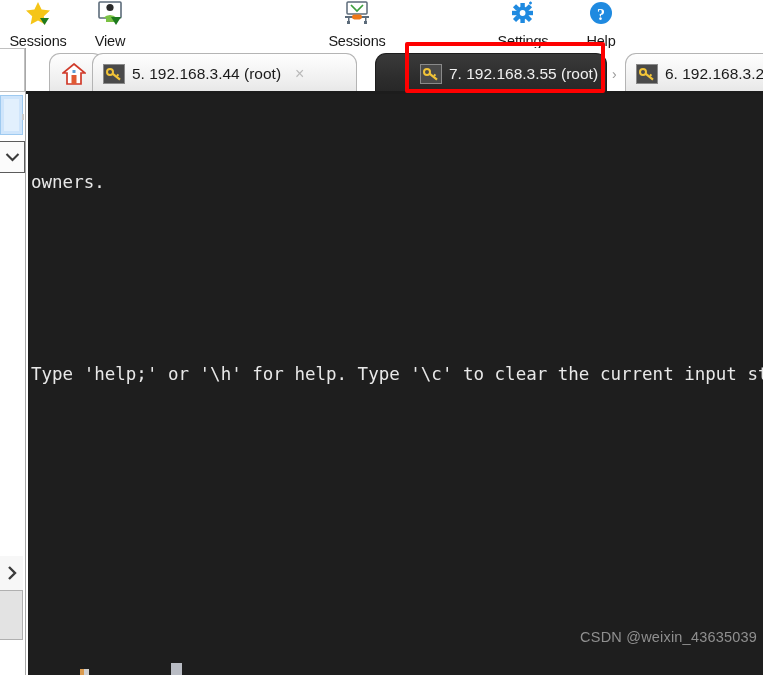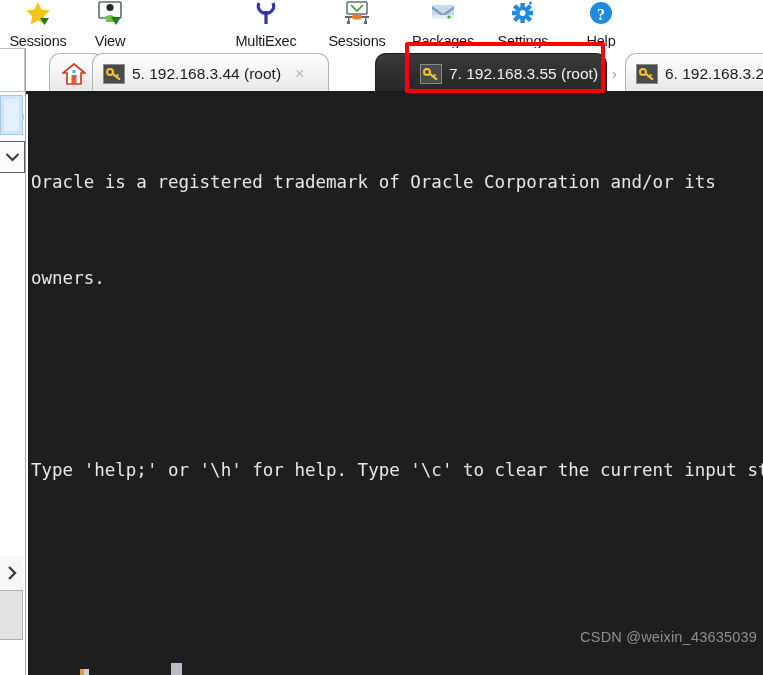--- a/index.html
+++ b/index.html
@@ -240,57 +240,37 @@
           <circle cx="14" cy="6.5" r="3.6" fill="#2a2a2a"></circle>
           <path d="M7 17 q7 -6 14 0 z" fill="#7ac143"></path>
           <rect x="10" y="17" width="8" height="4" fill="#7ac143"></rect>
           <polygon points="15,16 25,16 20,24" fill="#1e7a1e"></polygon>
         </svg>
       </div>
       <div class="tb-label">View</div>
     </div>
 
 
-    <div class="tb-item" style="left:222px;width:88px">
-      <div class="tb-icon">
-        <svg width="26" height="25" viewBox="0 0 26 25">
-          <path d="M6 2 a7 7 0 0 0 7 10 a7 7 0 0 0 7 -10" fill="none" stroke="#3333aa" stroke-width="3.2"></path>
-          <rect x="11.4" y="10" width="3.2" height="13" fill="#3333aa"></rect>
-        </svg>
-      </div>
-      <div class="tb-label">MultiExec</div>
-    </div>
 
     <div class="tb-item" style="left:313px;width:88px">
       <div class="tb-icon">
         <svg width="30" height="25" viewBox="0 0 30 25">
           <rect x="5" y="1" width="20" height="12" rx="1" fill="#ffffff" stroke="#5c6b7a" stroke-width="1.5"></rect>
           <path d="M9 4 L15 10 L21 4" fill="none" stroke="#3d9e3d" stroke-width="1.7"></path>
           <rect x="3" y="15" width="24" height="2" fill="#5c6b7a"></rect>
           <rect x="10" y="13.5" width="10" height="5" rx="2.4" fill="#f07818"></rect>
           <rect x="5" y="20" width="3" height="3" fill="#5c6b7a"></rect>
           <rect x="22" y="20" width="3" height="3" fill="#5c6b7a"></rect>
           <rect x="6" y="17" width="1.5" height="4" fill="#5c6b7a"></rect>
           <rect x="23" y="17" width="1.5" height="4" fill="#5c6b7a"></rect>
         </svg>
       </div>
       <div class="tb-label">Sessions</div>
     </div>
 
-    <div class="tb-item" style="left:402px;width:82px">
-      <div class="tb-icon">
-        <svg width="28" height="25" viewBox="0 0 28 25">
-          <rect x="3" y="4" width="22" height="14" rx="2" fill="#c9d9ec"></rect>
-          <path d="M3 5 L14 13 L25 5 L25 8 L14 16 L3 8 Z" fill="#7b9ec4"></path>
-          <rect x="3" y="14" width="22" height="4" rx="1.5" fill="#e6eef7"></rect>
-          <circle cx="20" cy="16" r="1.6" fill="#3fae3f"></circle>
-        </svg>
-      </div>
-      <div class="tb-label">Packages</div>
-    </div>
 
     <div class="tb-item" style="left:484px;width:78px">
       <div class="tb-icon">
         <svg width="26" height="25" viewBox="0 0 26 25">
           <path d="M13 2 l2.6 .5 .9 -2.1 2.3 1 -.5 2.2 2 1.6 2-1.1 1.3 2.1 -1.7 1.5 .5 2.5 2.3 .4 -.2 2.5 -2.3 .3 -.9 2.4 1.8 1.4 -1.6 1.9 -2-1 -1.9 1.4 .4 2.3 -2.4 .7 -1.1-2 -2.4 0" transform="translate(-1,0)" fill="none"></path>
           <path d="M12.5 3.5 a8.2 8.2 0 1 0 .1 0 z" fill="none"></path>
           <g fill="#1f8ae0">
             <rect x="10.4" y="2" width="4.4" height="5"></rect>
             <rect x="10.4" y="17" width="4.4" height="5"></rect>
             <rect x="2" y="9.8" width="5" height="4.4"></rect>
@@ -324,21 +304,21 @@
     <div class="tab light" style="left:49px;width:55px">
       <span class="tab-home">
         <svg width="24" height="23" viewBox="0 0 24 23">
           <polygon points="12,1 23,10 19,10 19,21 5,21 5,10 1,10" fill="#ffffff" stroke="#d03a2a" stroke-width="1.7"></polygon>
           <rect x="9.5" y="12" width="5" height="9" fill="#e05a33"></rect>
           <rect x="10.5" y="7" width="3" height="3" fill="#5a9ed6"></rect>
         </svg>
       </span>
     </div>
 
-    <div class="tab light" style="left:92px;width:237px">
+    <div class="tab light" style="left:92px;width:265px">
       <span class="tab-key">
         <svg width="16" height="14" viewBox="0 0 16 14">
           <circle cx="4" cy="5" r="3" fill="none" stroke="#f2c438" stroke-width="2"></circle>
           <path d="M6.2 6.4 L14 12.6" stroke="#f2c438" stroke-width="2.2" fill="none"></path>
           <path d="M11 9 L12.4 7.4" stroke="#f2c438" stroke-width="2" fill="none"></path>
         </svg>
       </span>
       <span>5. 192.168.3.44 (root)</span>
       <span class="tab-close">×</span>
     </div>
@@ -382,21 +362,20 @@
     </div>
     <div id="side-chevright">
       <svg width="10" height="16" viewBox="0 0 10 16">
         <path d="M2 2 L8 8 L2 14" fill="none" stroke="#3b3b3b" stroke-width="2.4"></path>
       </svg>
     </div>
     <div id="side-bottombox"></div>
   </div>
 
   <div id="terminal">
-    <div class="tline">Oracle is a registered trademark of Oracle Corporation and/or its</div>
     <div class="tline">owners.</div>
     <div class="tline"></div>
     <div class="tline">Type 'help;' or '\h' for help. Type '\c' to clear the current input statement.</div>
     <div class="tline"></div>
     
     
     
     
     
     

